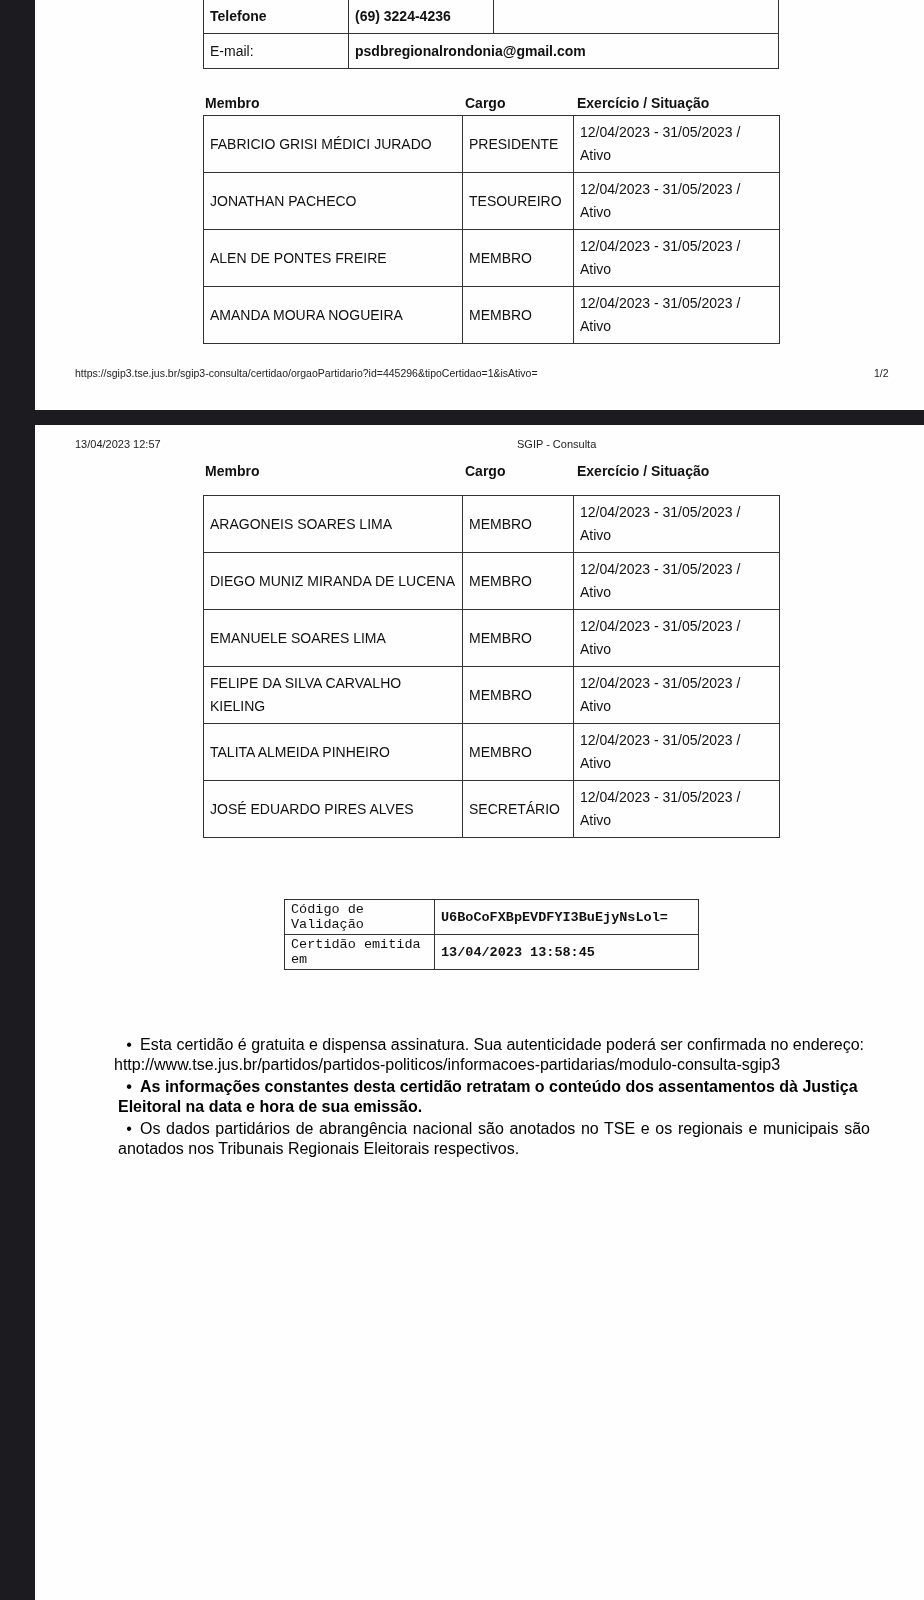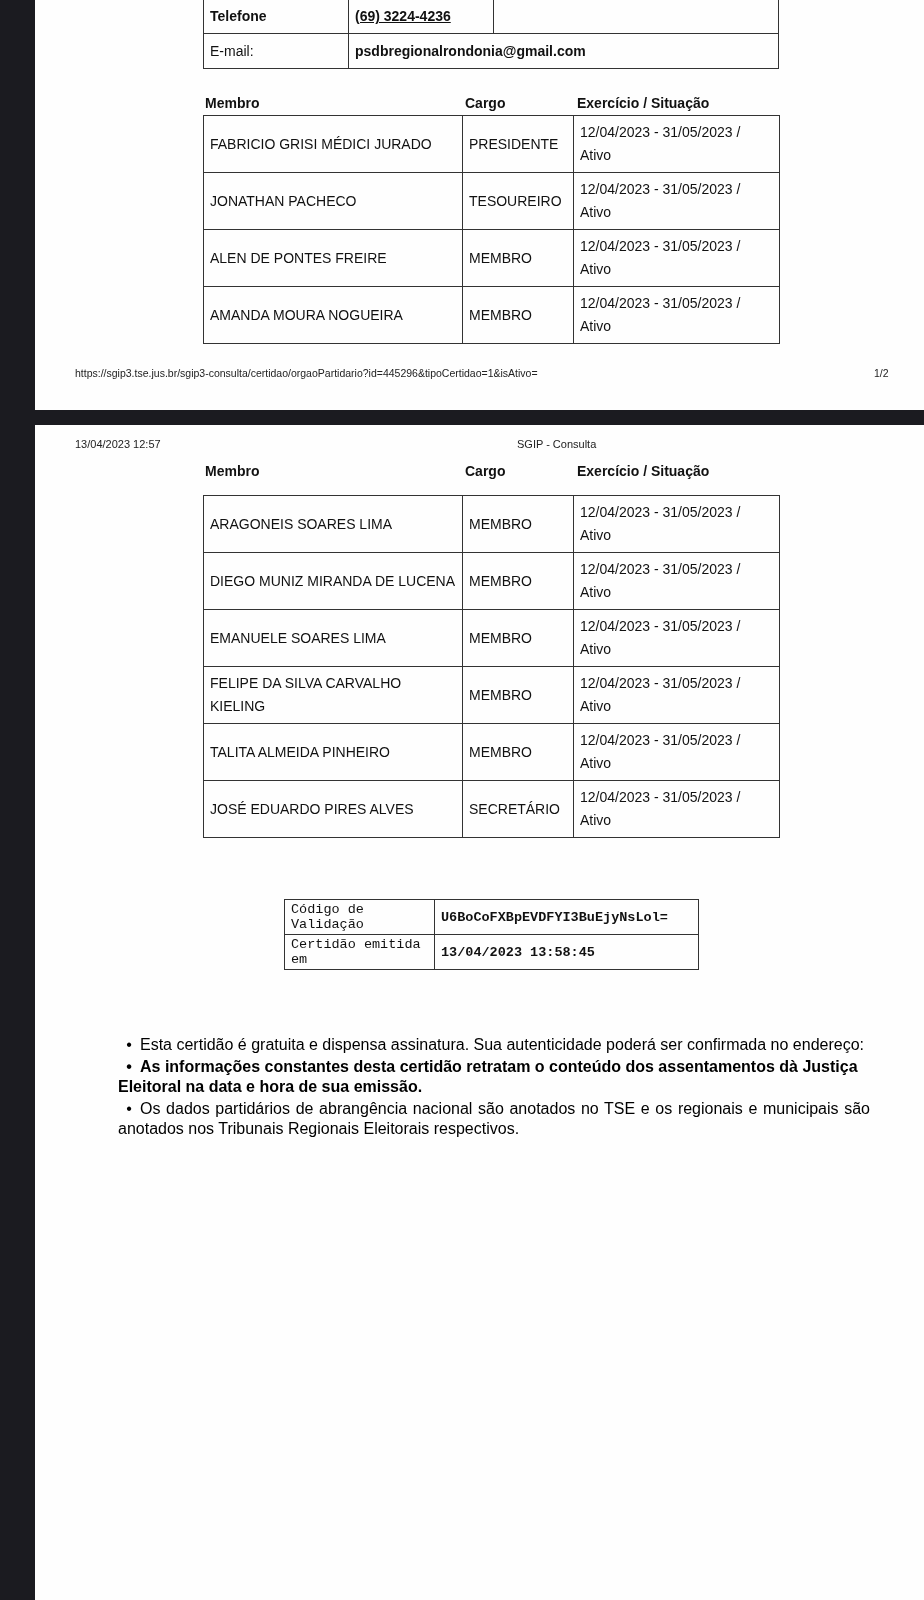--- a/index.html
+++ b/index.html
@@ -48,21 +48,21 @@
   .bullet { display: inline-block; width: 22px; text-align: center; }
 </style>
 </head>
 <body>
 
 <div class="page" id="page1">
   <table class="contact">
     <tbody>
         <tr>
       <td class="lbl bold">Telefone</td>
-      <td class="bold" style="width:132px;text-decoration:underline;">(69) 3224-4236</td>
+      <td class="bold" style="width:132px;">(69) 3224-4236</td>
       <td></td>
     </tr>
     <tr>
       <td class="lbl">E-mail:</td>
       <td class="bold" colspan="2">psdbregionalrondonia@gmail.com</td>
     </tr>
   </tbody>
     </table>
 
   <div class="mhead" style="top:95px;">
@@ -195,20 +195,21 @@
       <td class="l">Certidão emitida em</td>
       <td class="bold">13/04/2023 13:58:45</td>
     </tr>
   </tbody>
     </table>
 
   <div class="notes">
     <p style="padding-left:4px;">
       <span class="bullet">•</span><span>Esta certidão é gratuita e dispensa assinatura. Sua autenticidade poderá ser confirmada no endereço:</span>
     </p>
+    <p>http://www.tse.jus.br/partidos/partidos-politicos/informacoes-partidarias/modulo-consulta-sgip3</p>
     <p class="b" style="margin-top:2px; padding-left:4px;">
       <span class="bullet">•</span><span>As informações constantes desta certidão retratam o conteúdo dos assentamentos dà Justiça Eleitoral na data e hora de sua emissão.</span>
     </p>
     <p class="j" style="margin-top:2px; padding-left:4px;">
       <span class="bullet">•</span><span>Os dados partidários de abrangência nacional são anotados no TSE e os regionais e municipais são anotados nos Tribunais Regionais Eleitorais respectivos.</span>
     </p>
   </div>
 </div>
 
 </body></html>

